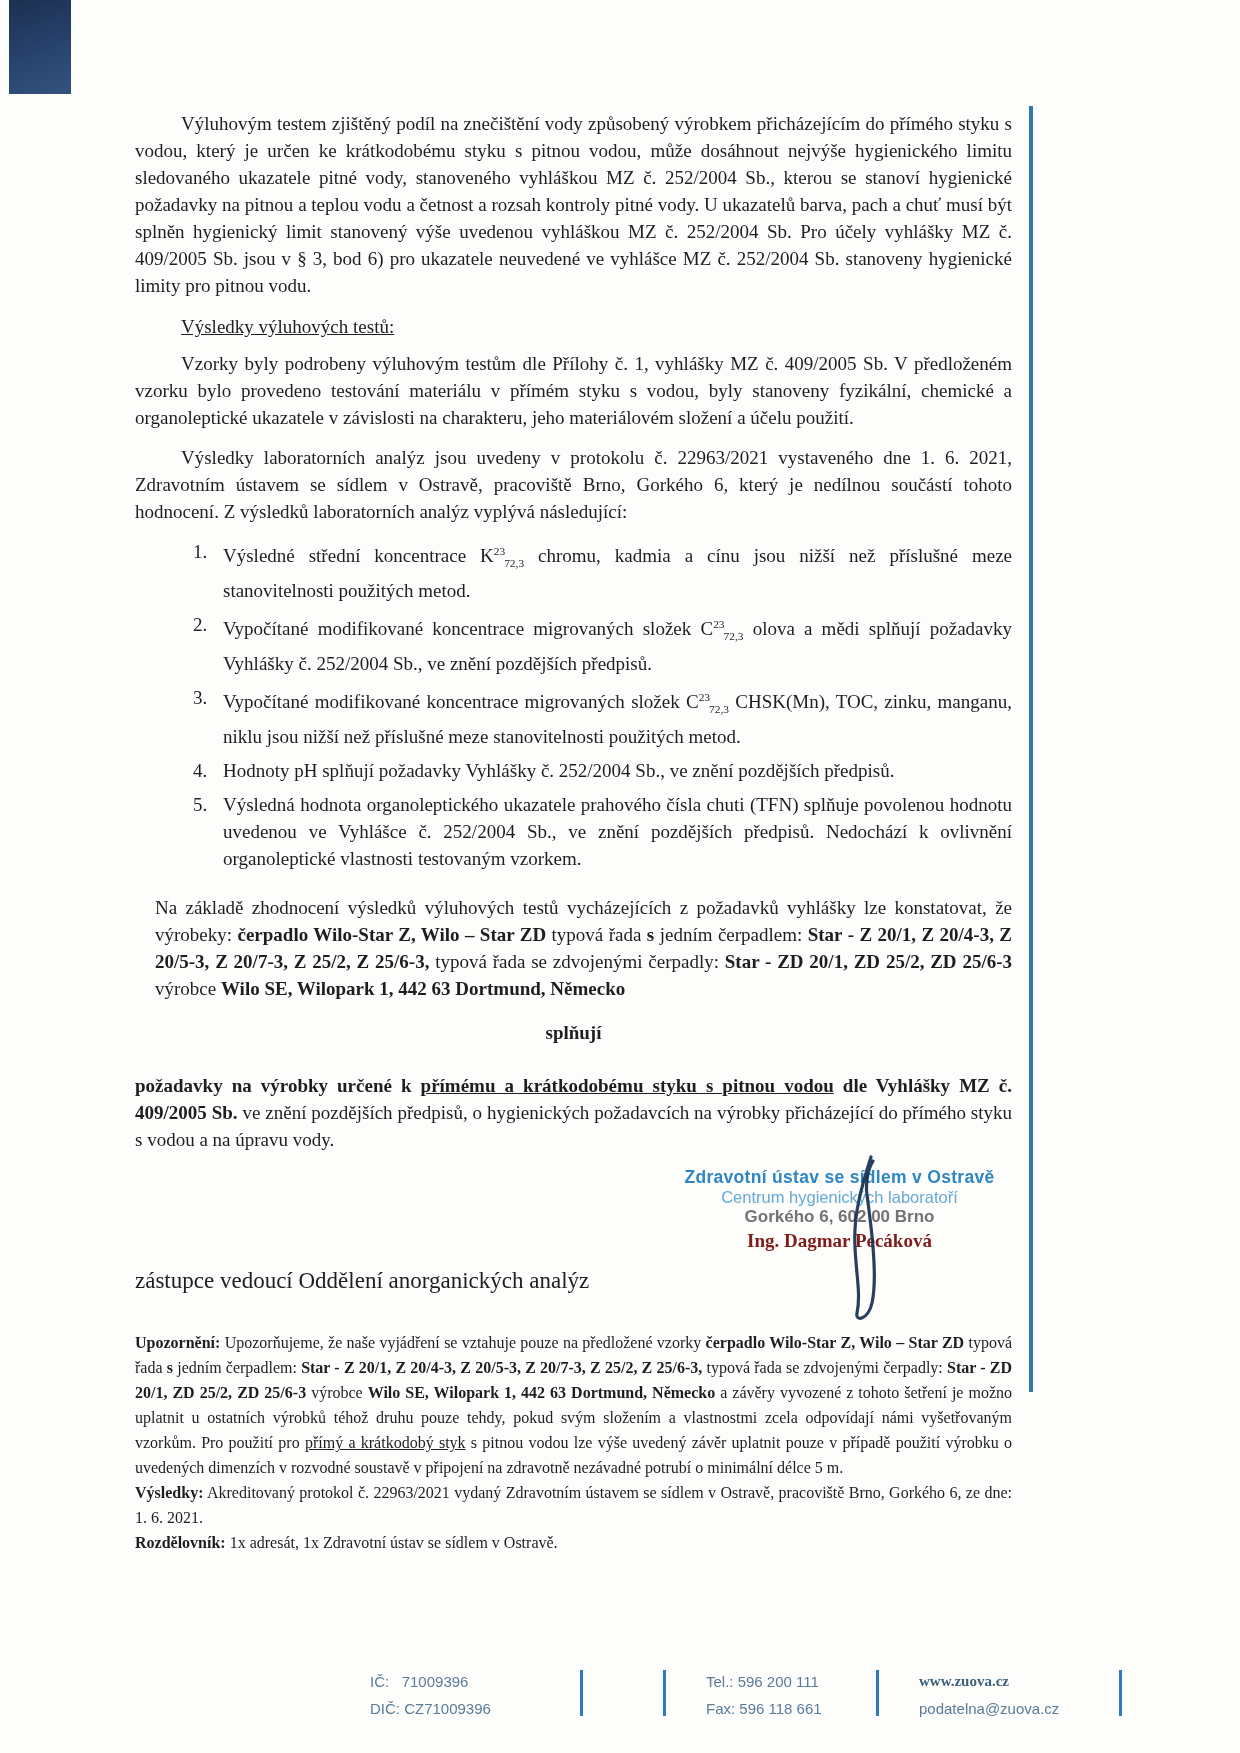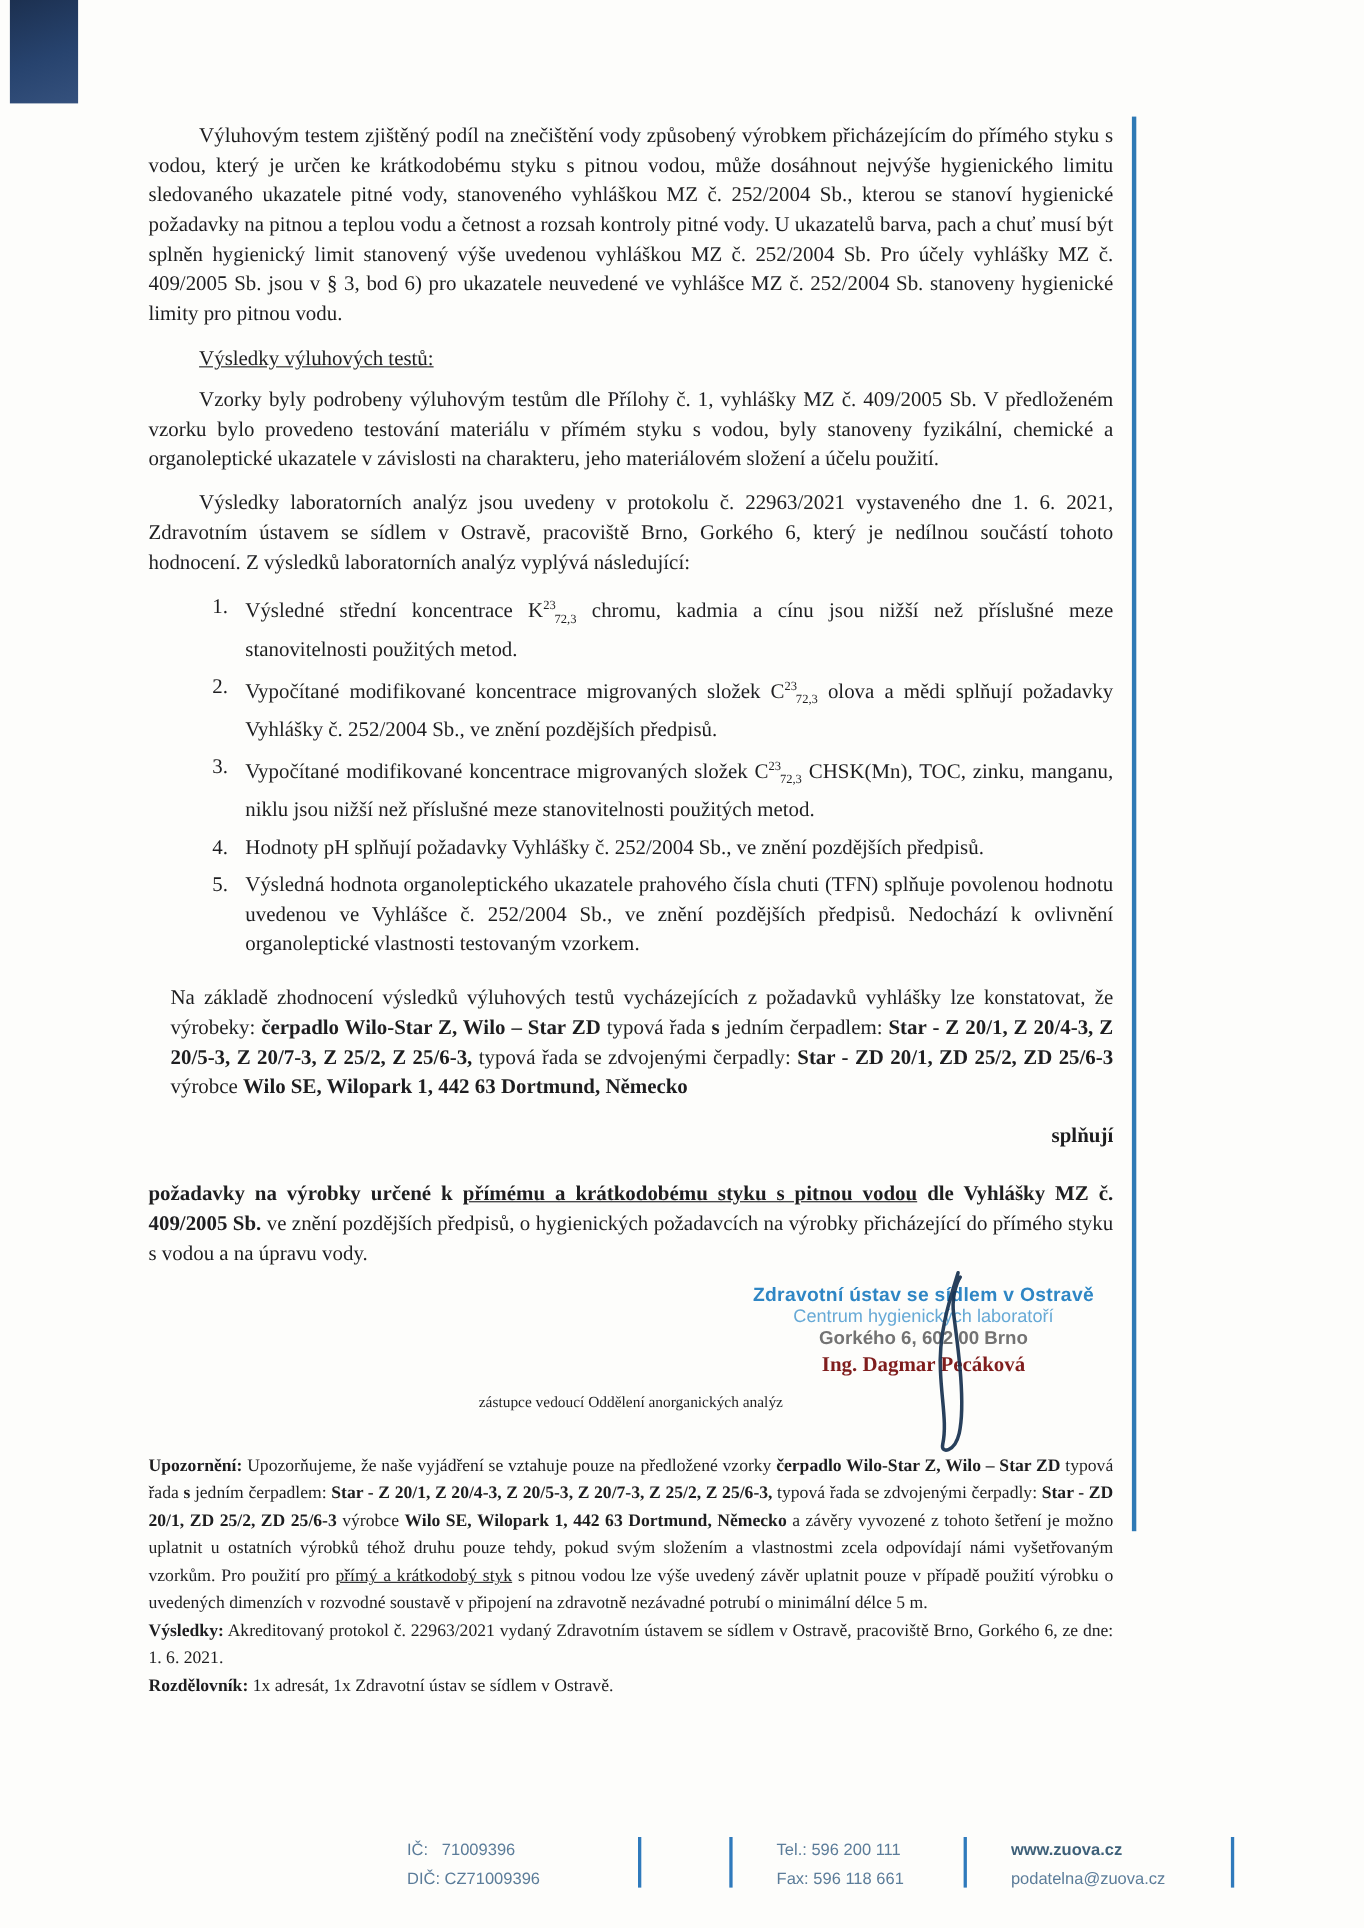--- a/index.html
+++ b/index.html
@@ -22,50 +22,50 @@
   .indent { text-indent:46px; }
   .u { text-decoration:underline; }
   .heading { margin-top:14px; margin-bottom:10px; text-align:left; }
   .num-list { margin-left:58px; margin-top:8px; margin-bottom:10px; }
   .li { display:flex; margin-bottom:7px; font-size:19px; line-height:27px; }
   .li-num { flex:none; width:30px; }
   .li-text { flex:1; text-align:justify; }
   sup { font-size:0.60em; }
   sub { font-size:0.60em; margin-left:-1px; }
   .conclusion { margin-top:22px;margin-left:20px; }
-  .verdict { text-align:right; font-weight:bold; font-size:19px; margin:20px 0 28px 0; }
+  .verdict { text-align:center; font-weight:bold; font-size:19px; margin:20px 0 28px 0; }
   .sig-area { position:relative; margin-top:14px; }
   .stamp {
     position:relative; width:345px; margin-left:auto; margin-right:0;
     text-align:center; font-family:"Liberation Sans", sans-serif;
   }
   .stamp-l1 { font-size:17.5px; font-weight:bold; color:#2f86c4; letter-spacing:0.3px; }
   .stamp-l2 { font-size:16.5px; color:#56a0d2; opacity:0.9; }
   .stamp-l3 { font-size:17px; font-weight:bold; color:#737373; }
   .signatory { font-family:"Liberation Serif", serif; font-size:19px; font-weight:bold; color:#7f1d1d; margin-top:3px; }
   .signature-svg { position:absolute; left:160px; top:-14px; pointer-events:none; }
-  .role { font-size:14px; text-align:center; margin-top:16px; }
+  .role { font-size:23px; text-align:left; margin-top:16px; }
   .notes { margin-top:36px; font-size:16px; line-height:25px; }
   .note-para { text-align:justify; }
   .info-footer {
     position:absolute; left:105px; top:1668px; width:1017px;
     display:flex; align-items:flex-start;
     font-family:"Liberation Sans", sans-serif; font-size:15px; line-height:27px;
     color:#5b7c99;
     justify-content:flex-end;
   }
   .ft-col { flex:none; }
   .ft-col.c1 { width:170px; }
   .ft-col.c2 { width:260px; }
   .ft-col.c3 { width:130px; }
   .ft-col.c4 { width:160px; }
   .ft-sep { flex:none; width:3px; height:46px; background:#2f7abc; margin:2px 40px 0 40px; }
   .ft-sep.end { margin-right:0; }
   .ft-line { white-space:pre-wrap; }
-  .ft-web { font-weight:bold; color:#3e6079; }
+  .ft-web { font-weight:bold; color:#3e6079;font-family:Liberation Serif, serif; }
 </style>
 </head>
 <body>
 
 <div class="page">
 
   <div class="corner-bar"></div>
   <div class="right-rule"></div>
 
   <div class="content">

